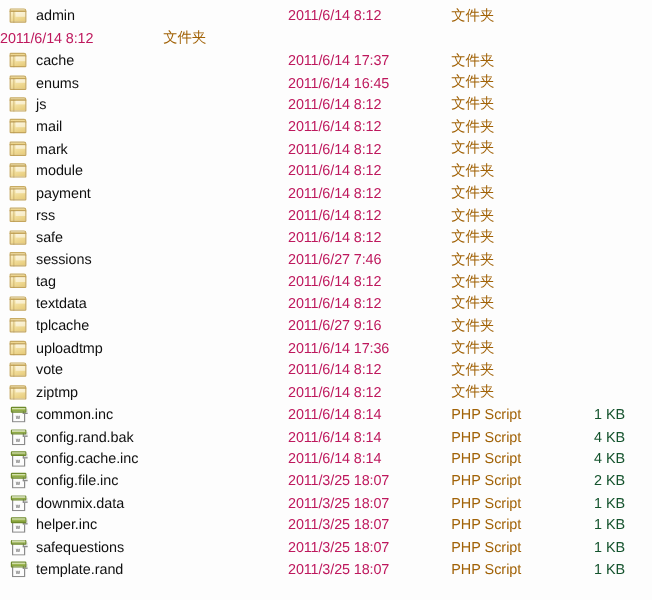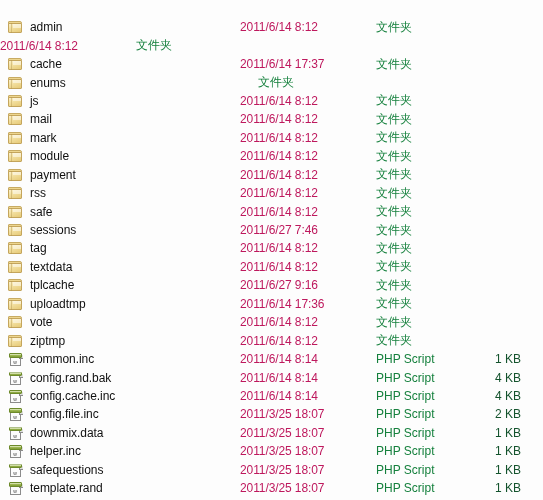--- a/index.html
+++ b/index.html
@@ -13,21 +13,21 @@
   body {
     background: #fdfdfd;
     font-family: "Liberation Sans", "DejaVu Sans", sans-serif;
     font-size: 12px;
     color: #1d1d1d;
     -webkit-font-smoothing: antialiased;
   }
 
   #file-list {
     width: 493px;
-    padding-top: 18px;
+    padding-top: 4px;
   }
 
   .row {
     height: 18.45px;
     display: flex;
     align-items: center;
     width: 543px;
     white-space: nowrap;
   }
 
@@ -39,21 +39,21 @@
     padding-left: 8px;
     overflow: hidden;
   }
   .col-date {
     width: 118px;
     color: #be185d;
     letter-spacing: -0.1px;
   }
   .col-type {
     width: 92px;
-    color: #15803d;
+    color: #a16207;
     padding-left: 18px;
   }
   .col-size {
     flex: 1;
     text-align: right;
     padding-right: 22px;
     color: #14532d;
   }
 
   .name-text {
@@ -222,20 +222,21 @@
         <span class="icon">
           <span class="folder-icon">
             <span class="flap"></span>
             <span class="body"></span>
             <span class="spine"></span>
             <span class="gloss"></span>
           </span>
         </span>
         <span class="name-text">enums</span>
       </div>
+      <div class="col-date">2011/6/14 16:45</div>
       <div class="col-type">文件夹</div>
       <div class="col-size"></div>
     </div>
     <div class="row">
       <div class="col-name">
         <span class="icon">
           <span class="folder-icon">
             <span class="flap"></span>
             <span class="body"></span>
             <span class="spine"></span>

